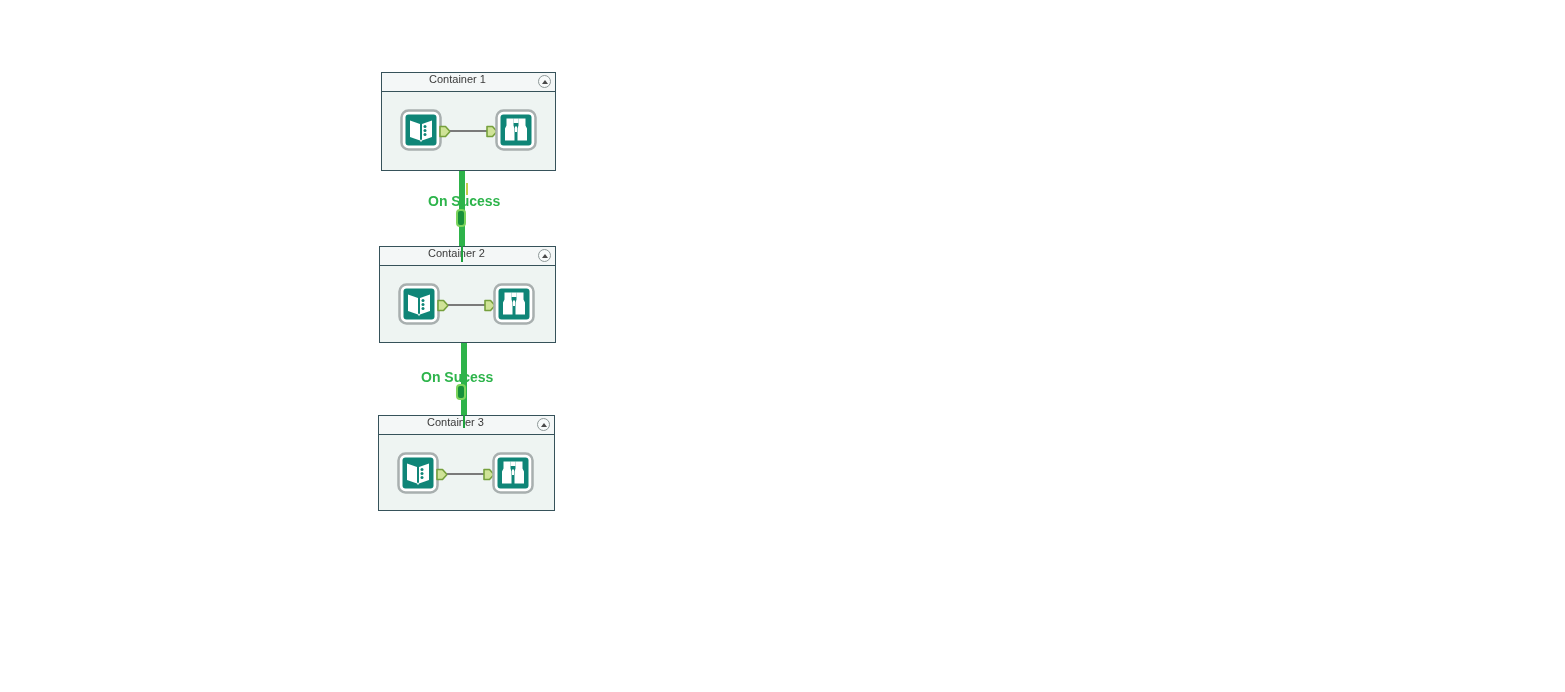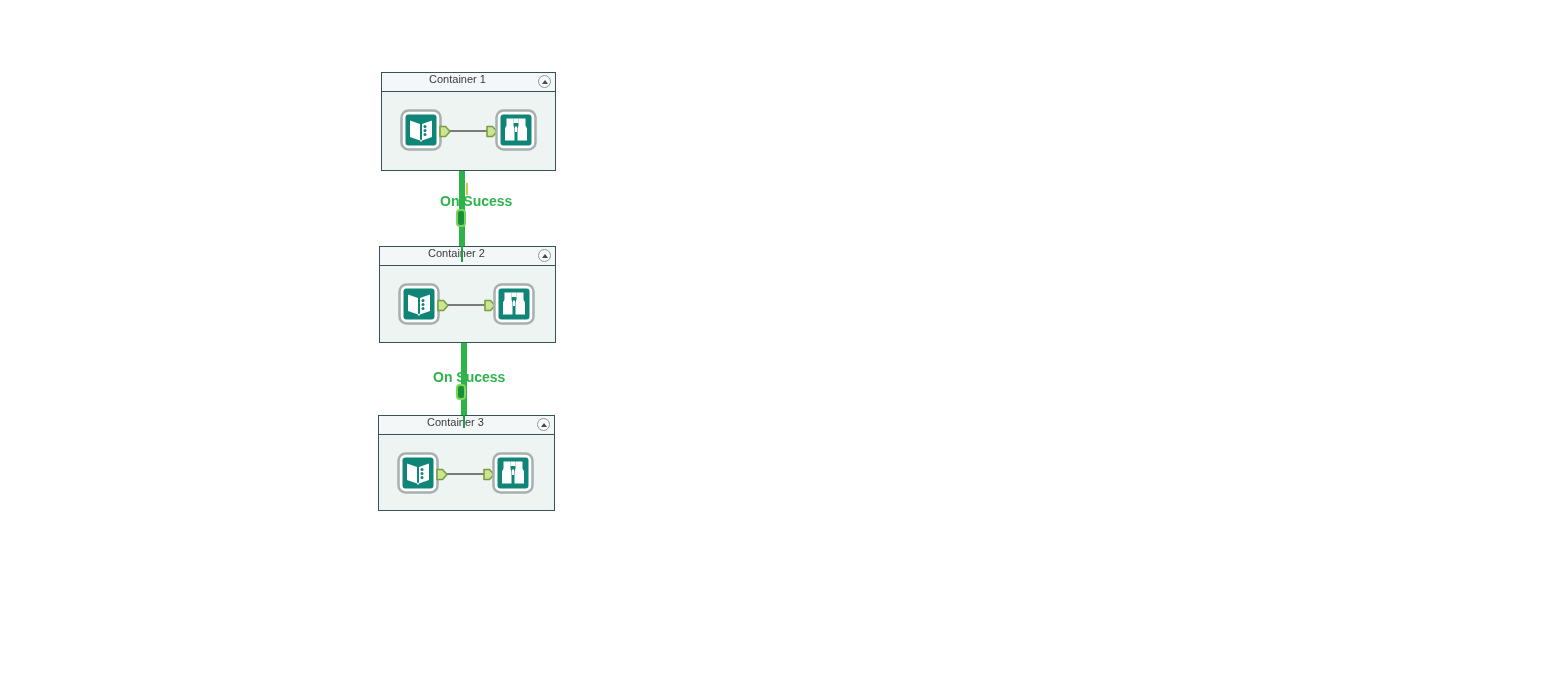--- a/index.html
+++ b/index.html
@@ -69,21 +69,20 @@
     z-index:3;
   }
   .evt-tick{position:absolute;width:2px;height:12px;background:#c3cf4b;z-index:2;}
   .evt-label{
     position:absolute;
     font-size:14px;
     font-weight:bold;
     color:#2db44b;
     white-space:nowrap;
     z-index:1;
-    margin-left:12px;
   }
 </style>
 </head>
 <body>
 
 <div id="canvas">
 
   <div class="container" style="left:381px;top:72px;width:175px;height:99px;">
     <div class="c-header">
       <span class="c-title">Container 1</span>

